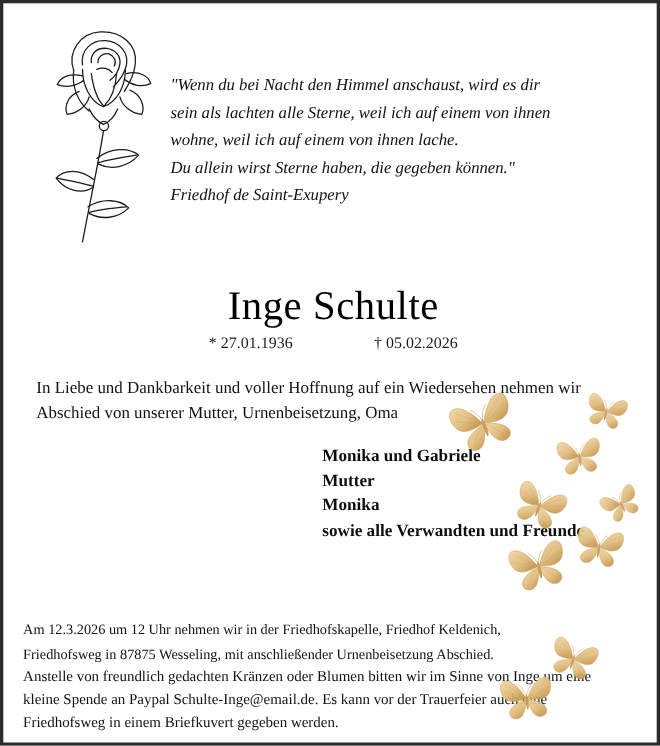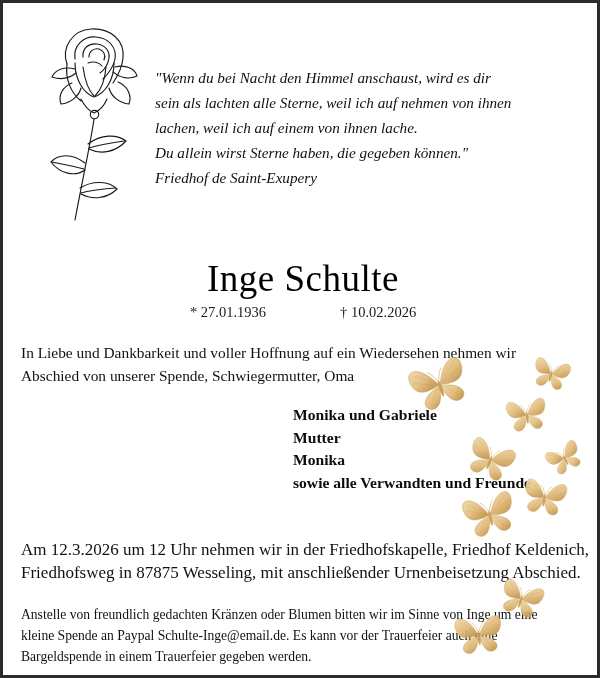--- a/index.html
+++ b/index.html
@@ -61,21 +61,21 @@
     width: 600px;
     text-align: center;
     font-size: 14.5px;
     color: #1a1a1a;
   }
   #dates .birth { margin-right: 74px; }
 
   
   #intro {
     position: absolute;
-    left: 18px;
+    left: 30px;
     top: 338px;
     width: 560px;
     font-size: 15.4px;
     line-height: 23px;
   }
   #intro .iline { display: block; white-space: pre; }
 
   
   #family {
     position: absolute;
@@ -87,23 +87,23 @@
     font-weight: 700;
     color: #0d0d0d;
     margin-left: 40px;
   }
   #family .fline { display: block; white-space: pre; }
 
   
   #service {
     position: absolute;
     left: 18px;
-    top: 535px;
+    top: 557px;
     width: 565px;
-    font-size: 17px;
+    font-size: 13px;
     line-height: 23px;
   }
   #service .sline { display: block; white-space: pre; }
 
   
   #donation {
     position: absolute;
     left: 18px;
     top: 601px;
     width: 560px;
@@ -152,53 +152,53 @@
 
     <path d="M54 146 C41 136 27 137 20 145 C29 157 44 160 54 153"></path>
     <path d="M53 152 C42 149 31 147 21 145"></path>
 
     <path d="M49 171 C62 163 78 164 86 172 C76 182 61 183 50 177"></path>
     <path d="M50 176 C60 173 72 172 84 171"></path>
   </svg>
 
   <div id="quote">
     <span class="qline">"Wenn du bei Nacht den Himmel anschaust, wird es dir</span><br>
-    <span class="qline">sein als lachten alle Sterne, weil ich auf nehmen von ihnen</span><br>
-    <span class="qline">lachen, weil ich auf einem von ihnen lache.</span><br>
+    <span class="qline">sein als lachten alle Sterne, weil ich auf einem von ihnen</span><br>
+    <span class="qline">wohne, weil ich auf einem von ihnen lache.</span><br>
     <span class="qline">Du allein wirst Sterne haben, die gegeben können."</span><br>
     <span class="attrib">Friedhof de Saint-Exupery</span>
   </div>
 
   <div id="name">Inge Schulte</div>
 
   <div id="dates">
-    <span class="birth">* 27.01.1936</span><span class="death">† 10.02.2026</span>
+    <span class="birth">* 27.01.1936</span><span class="death">† 05.02.2026</span>
   </div>
 
   <div id="intro">
     <span class="iline">In Liebe und Dankbarkeit und voller Hoffnung auf ein Wiedersehen nehmen wir</span>
-    <span class="iline">Abschied von unserer Spende, Schwiegermutter, Oma</span>
+    <span class="iline">Abschied von unserer Mutter, Urnenbeisetzung, Oma</span>
   </div>
 
   <div id="family">
     <span class="fline">Monika und Gabriele</span>
     <span class="fline">Mutter</span>
     <span class="fline">Monika</span>
     <span class="fline">sowie alle Verwandten und Freunde</span>
   </div>
 
   <div id="service">
     <span class="sline">Am 12.3.2026 um 12 Uhr nehmen wir in der Friedhofskapelle, Friedhof Keldenich,</span>
     <span class="sline">Friedhofsweg in 87875 Wesseling, mit anschließender Urnenbeisetzung Abschied.</span>
   </div>
 
   <div id="donation">
     <span class="dline">Anstelle von freundlich gedachten Kränzen oder Blumen bitten wir im Sinne von Inge um eine</span>
     <span class="dline">kleine Spende an Paypal Schulte-Inge@email.de. Es kann vor der Trauerfeier auch eine</span>
-    <span class="dline">Bargeldspende in einem Trauerfeier gegeben werden.</span>
+    <span class="dline">Friedhofsweg in einem Briefkuvert gegeben werden.</span>
   </div>
 
   <div id="butterfly-layer">
       <svg class="butterfly" viewBox="0 0 100 100" style="left: 406px; top: 352px; width: 62px; height: 62px; opacity: 0.95; transform: rotate(-20deg);">
         <defs>
           <linearGradient id="bgrad0" x1="0" y1="0" x2="0.6" y2="1">
             <stop offset="0%" stop-color="#f0d9a8"></stop>
             <stop offset="60%" stop-color="#e2bd7e"></stop>
             <stop offset="100%" stop-color="#c79a53"></stop>
           </linearGradient>

